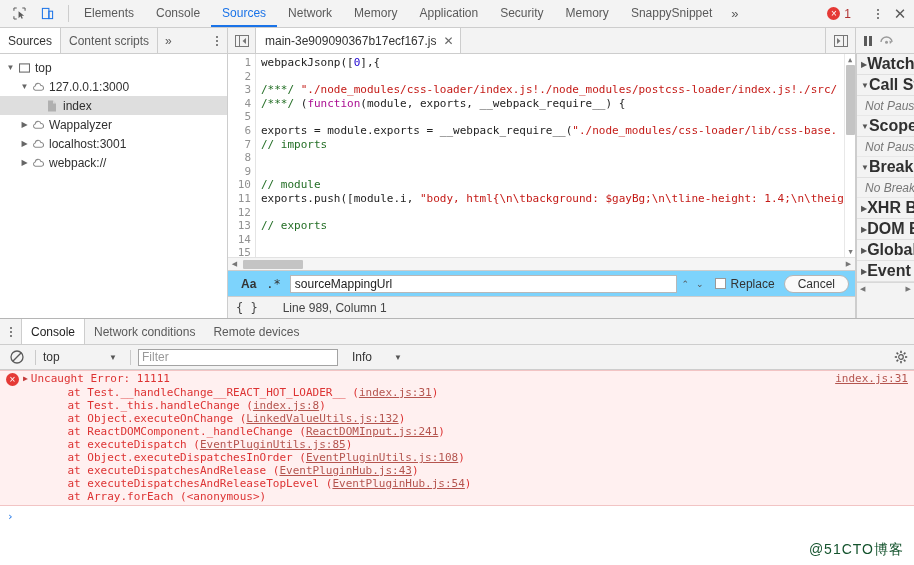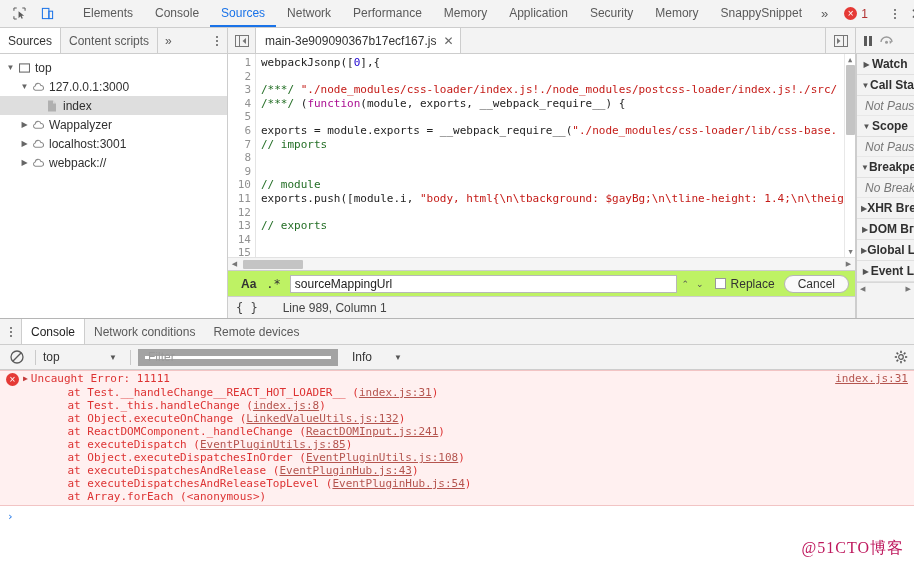--- a/index.html
+++ b/index.html
@@ -94,21 +94,21 @@
   .v-scroll { position: absolute; right: 0; top: 0; width: 11px; height: 100%; background: #fff; border-left: 1px solid #e8e8e8; }
   .v-arrow { height: 11px; display: flex; align-items: center; justify-content: center; font-size: 7px; color: #777; cursor: pointer; }
   .v-thumb { position: absolute; top: 11px; left: 1px; width: 9px; height: 70px; background: #c4c4c4; border-radius: 1px; cursor: pointer; }
   .v-arrow-bot { position: absolute; bottom: 0; width: 11px; }
 
   .h-scroll { height: 13px; display: flex; align-items: center; background: #f5f5f5; border-top: 1px solid #e2e2e2; }
   .h-arrow { width: 13px; text-align: center; font-size: 7px; color: #777; cursor: pointer; }
   .h-track { flex: 1; height: 13px; position: relative; }
   .h-thumb { position: absolute; left: 2px; top: 2px; height: 9px; width: 60px; background: #c4c4c4; border-radius: 1px; cursor: pointer; }
 
-  .find-bar { height: 26px; display: flex; align-items: center; gap: 0; background: #bef264; border-top: 1px solid #cdcdcd; padding: 0 6px; }
+  .find-bar { height: 26px; display: flex; align-items: center; gap: 0; background: #7dd3fc; border-top: 1px solid #cdcdcd; padding: 0 6px; }
   .fb-aa { font-weight: bold; font-size: 12px; color: #333; padding: 0 7px; cursor: pointer; }
   .fb-re { font-family: "DejaVu Sans Mono", monospace; font-size: 12px; color: #333; padding: 0 9px 0 3px; cursor: pointer; }
   .fb-input { flex: 1; height: 18px; border: 1px solid #b8b8b8; background: #fff; font-size: 12px; padding: 0 2px 0 4px; color: #222; display: flex; align-items: center; min-width: 0; }
   .fb-navbtns { display: flex; align-items: center; padding: 0 3px; gap: 3px; }
   .fb-nav { font-size: 9px; color: #555; cursor: pointer; padding: 0 2px; }
   .fb-chk { width: 11px; height: 11px; border: 1px solid #999; background: #fff; margin: 0 5px 0 6px; cursor: pointer; }
   .fb-lbl { font-size: 12px; color: #333; }
   .fb-cancel { margin-left: 9px; height: 18px; padding: 0 13px; border: 1px solid #b5b5b5; border-radius: 9px; background: #fafafa; font-size: 12px; color: #333; display: flex; align-items: center; cursor: pointer; }
 
   .status-bar { height: 22px; display: flex; align-items: center; background: #f3f3f3; border-top: 1px solid #cdcdcd; padding: 0 6px; gap: 9px; }
@@ -118,59 +118,59 @@
   
   .side-pane { width: 58px; min-width: 58px; display: flex; flex-direction: column; background: #f3f3f3; overflow: hidden; }
   .side-toolbar { height: 26px; display: flex; align-items: center; gap: 7px; padding-left: 8px; border-bottom: 1px solid #cdcdcd; background: #f3f3f3; }
   .side-pausebtn { cursor: pointer; display: flex; }
   .side-pausebtn i { width: 3px; height: 10px; background: #5a5a5a; display: block; }
   .side-pausebtn i:first-child { margin-right: 2px; }
   .side-stepbtn { cursor: pointer; }
   .side-body { flex: 1; overflow: hidden; background: #f3f3f3; border-left: 1px solid #cdcdcd; }
   .side-sec { height: 21px; display: flex; align-items: center; padding-left: 4px; cursor: pointer; border-bottom: 1px solid #e0e0e0; }
   .side-tw { width: 11px; font-size: 8px; color: #555; display: flex; align-items: center; justify-content: center; }
-  .side-title { font-size: 12px; color: #303030; font-weight: bold; white-space: nowrap; }
+  .side-title { font-size: 16px; color: #303030; font-weight: bold; white-space: nowrap; }
   .side-sub { height: 20px; display: flex; align-items: center; padding-left: 8px; font-size: 12px; color: #777; font-style: italic; white-space: nowrap; border-bottom: 1px solid #e8e8e8; }
   .side-hscroll { height: 12px; display: flex; align-items: center; justify-content: space-between; padding: 0 3px; background: #f3f3f3; border-top: 1px solid #d8d8d8; }
   .side-hscroll span { font-size: 7px; color: #777; cursor: pointer; }
 
   
   .drawer { flex: 1; display: flex; flex-direction: column; border-top: 1px solid #b5b5b5; background: #fff; min-height: 0; }
   .drawer-tabbar { height: 26px; display: flex; align-items: stretch; background: #f3f3f3; border-bottom: 1px solid #cdcdcd; }
   .dw-kebab { width: 22px; display: flex; flex-direction: column; align-items: center; justify-content: center; gap: 2px; cursor: pointer; border-right: 1px solid #cdcdcd; }
   .dw-kebab i { width: 2px; height: 2px; background: #5a5a5a; border-radius: 50%; display: block; }
   .dw-tab { padding: 0 9px; display: flex; align-items: center; font-size: 12px; color: #5a5a5a; cursor: pointer; white-space: nowrap; }
   .dw-tab.active { background: #fff; color: #222; border-right: 1px solid #cdcdcd; }
 
   .console-toolbar { height: 25px; display: flex; align-items: center; background: #f3f3f3; border-bottom: 1px solid #cdcdcd; padding: 0 6px; gap: 0; }
   .ct-clear { width: 22px; display: flex; align-items: center; justify-content: center; cursor: pointer; }
   .ct-div { width: 1px; height: 15px; background: #cacaca; margin: 0 7px; }
   .ct-ctx { display: flex; align-items: center; width: 80px; font-size: 12px; color: #333; cursor: pointer; justify-content: space-between; padding-right: 6px; }
   .ct-caret { font-size: 8px; color: #555; }
-  .ct-filter { width: 200px; height: 17px; border: 7px solid #a3a3a3; background: #fff; font-size: 12px; color: #999; padding: 0 3px; display: flex; align-items: center; }
+  .ct-filter { width: 200px; height: 17px; border: 1px solid #a3a3a3; background: #fff; font-size: 12px; color: #999; padding: 0 3px; display: flex; align-items: center; }
   .ct-level { display: flex; align-items: center; gap: 22px; font-size: 12px; color: #333; margin-left: 14px; cursor: pointer; }
   .ct-gear { margin-left: auto; cursor: pointer; display: flex; align-items: center; }
 
   .console-body { flex: 1; overflow: hidden; font-family: "DejaVu Sans Mono", monospace; font-size: 11px; min-height: 0; }
   .msg-row { display: flex; align-items: flex-start; padding: 2px 6px 2px 6px; border-bottom: 1px solid #f0f0f0; }
   .msg-hmr { color: #222; padding-left: 24px; position: relative; }
   .msg-link { margin-left: auto; color: #3a6ea5; text-decoration: underline; cursor: pointer; white-space: nowrap; padding-left: 8px; }
   .err-block { background: #fff0f0; border-top: 1px solid #f2c4c4; border-bottom: 1px solid #f2c4c4; padding: 1px 6px 2px 0; }
   .err-head { display: flex; align-items: flex-start; }
   .err-ico { width: 13px; height: 13px; border-radius: 50%; background: #e53935; color: #fff; font-size: 10px; line-height: 13px; text-align: center; margin: 1px 4px 0 6px; font-family: "Liberation Sans", sans-serif; flex: 0 0 auto; }
   .err-tw { color: #c43b3b; font-size: 8px; margin: 2px 3px 0 0; cursor: pointer; }
   .err-title { color: #d33; }
   .err-src { margin-left: auto; color: #b5554f; text-decoration: underline; cursor: pointer; white-space: nowrap; padding-left: 8px; }
   .err-line { color: #d33; padding-left: 41px; white-space: pre; }
   .err-line a { color: #b5554f; text-decoration: underline; cursor: pointer; }
 
   .prompt-row { display: flex; align-items: center; height: 20px; padding-left: 7px; }
   .prompt-caret { color: #1a73e8; font-size: 11px; font-family: "DejaVu Sans Mono", monospace; }
 
-  .watermark { position: absolute; right: 10px; bottom: 6px; color: #be185d; font-size: 16px; letter-spacing: 1px; user-select: none; font-family: Liberation Serif, serif; }
+  .watermark { position: absolute; right: 10px; bottom: 6px; color: #14532d; font-size: 14px; letter-spacing: 1px; user-select: none; }
 </style>
 </head>
 <body>
 
 <div id="app">
 
   <div class="toolbar">
     <div class="tb-icons">
       <div class="tb-icon-btn">
         <svg width="13" height="13" viewBox="0 0 14 14">
@@ -191,23 +191,20 @@
           <span>Elements</span>
         </div>
       <div class="tb-tab">
           <span>Console</span>
         </div>
       <div class="tb-tab active">
           <span>Sources</span>
         </div>
       <div class="tb-tab">
           <span>Network</span>
-        </div>
-      <div class="tb-tab">
-          <span>Performance</span>
         </div>
       <div class="tb-tab">
           <span>Memory</span>
         </div>
       <div class="tb-tab">
           <span>Application</span>
         </div>
       <div class="tb-tab">
           <span>Security</span>
         </div>

